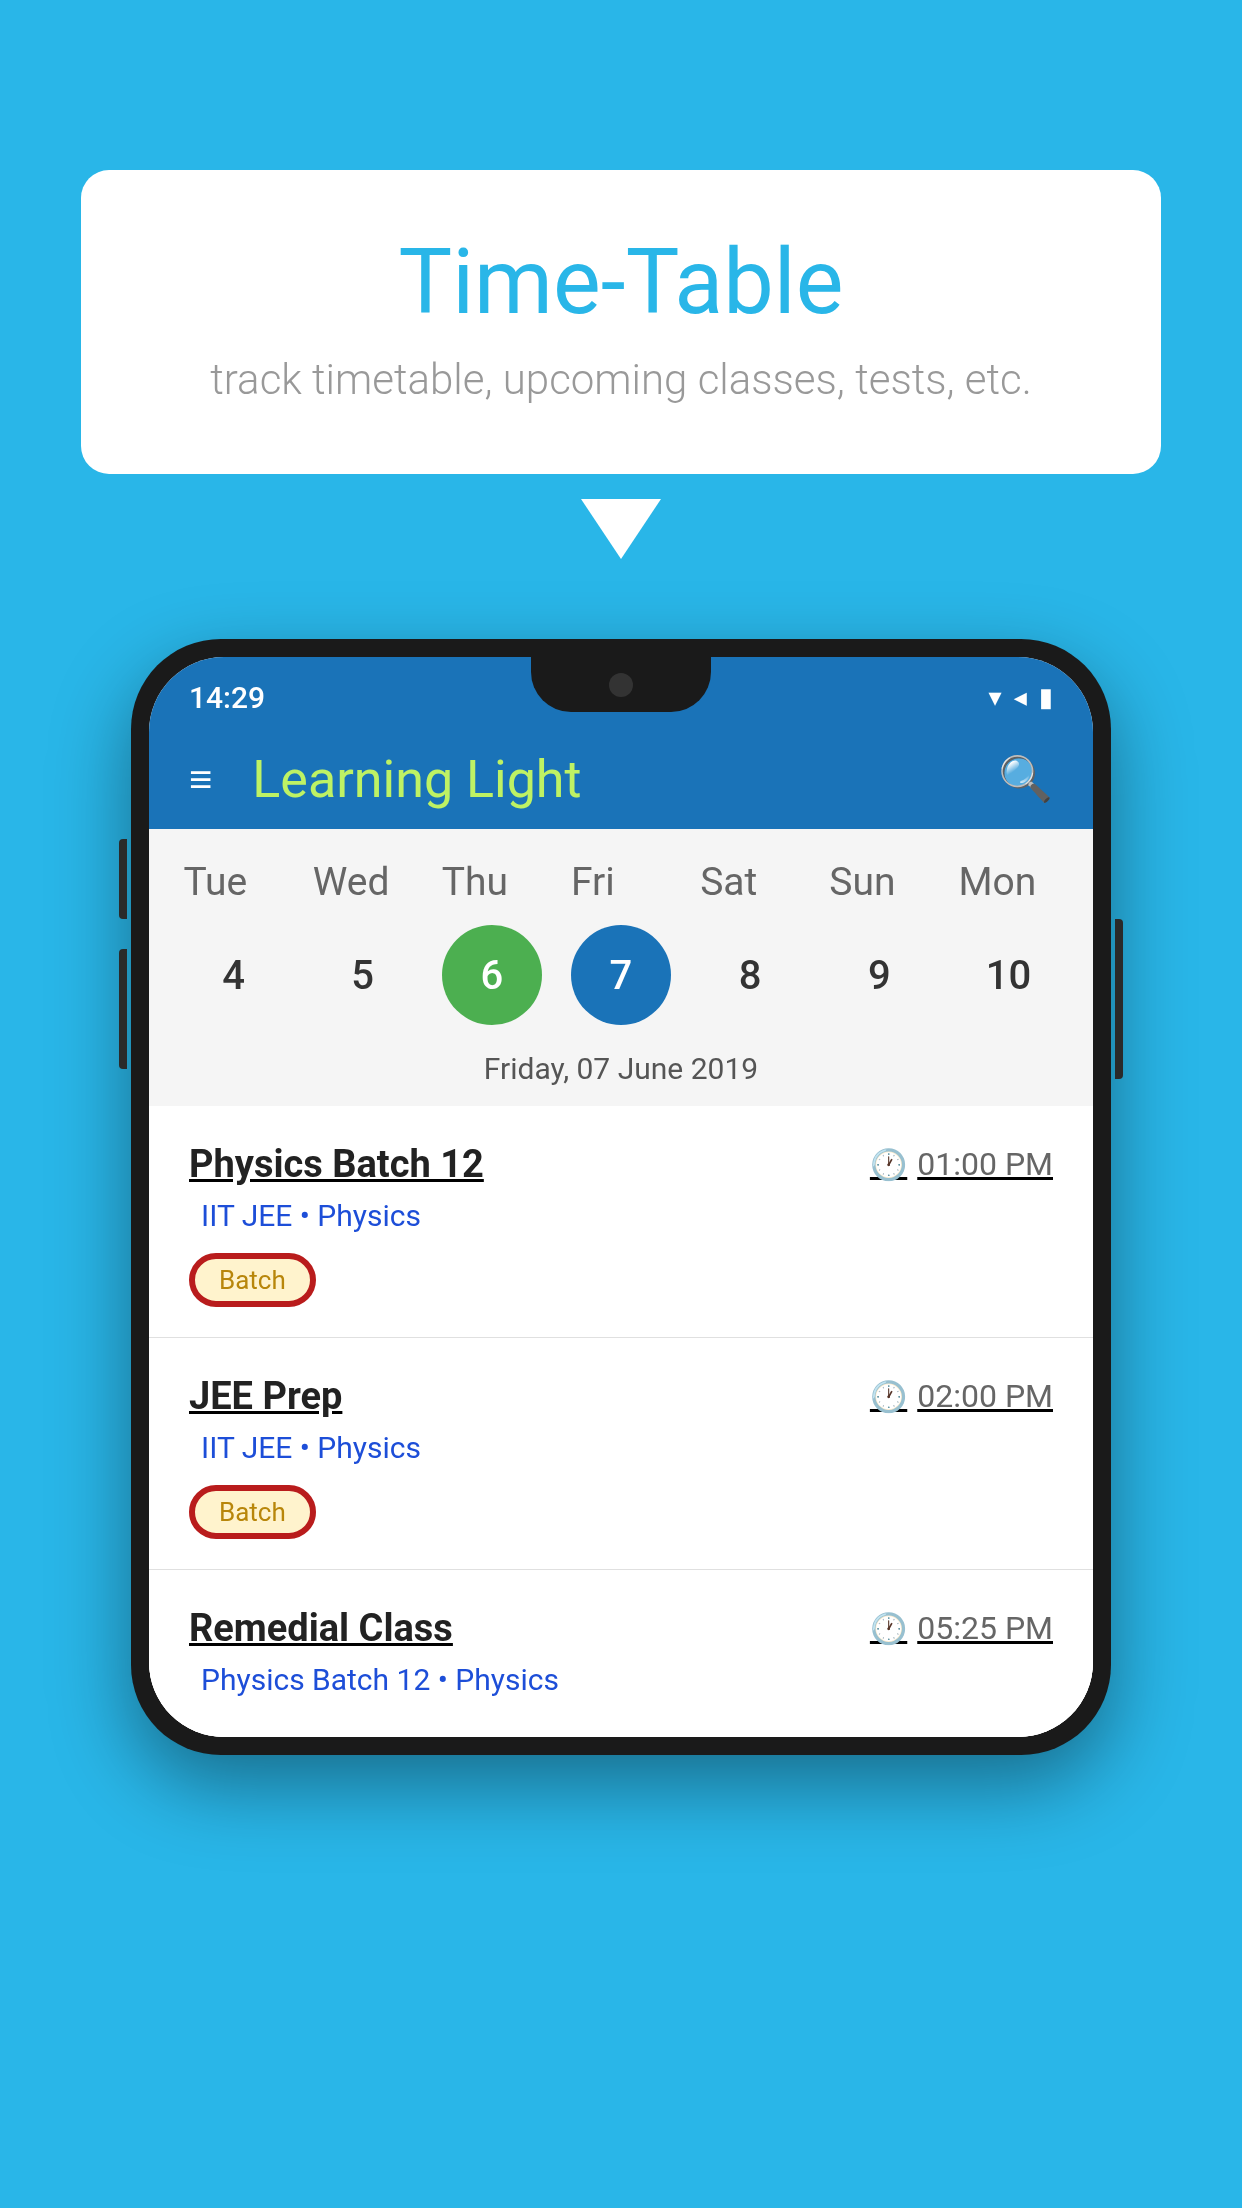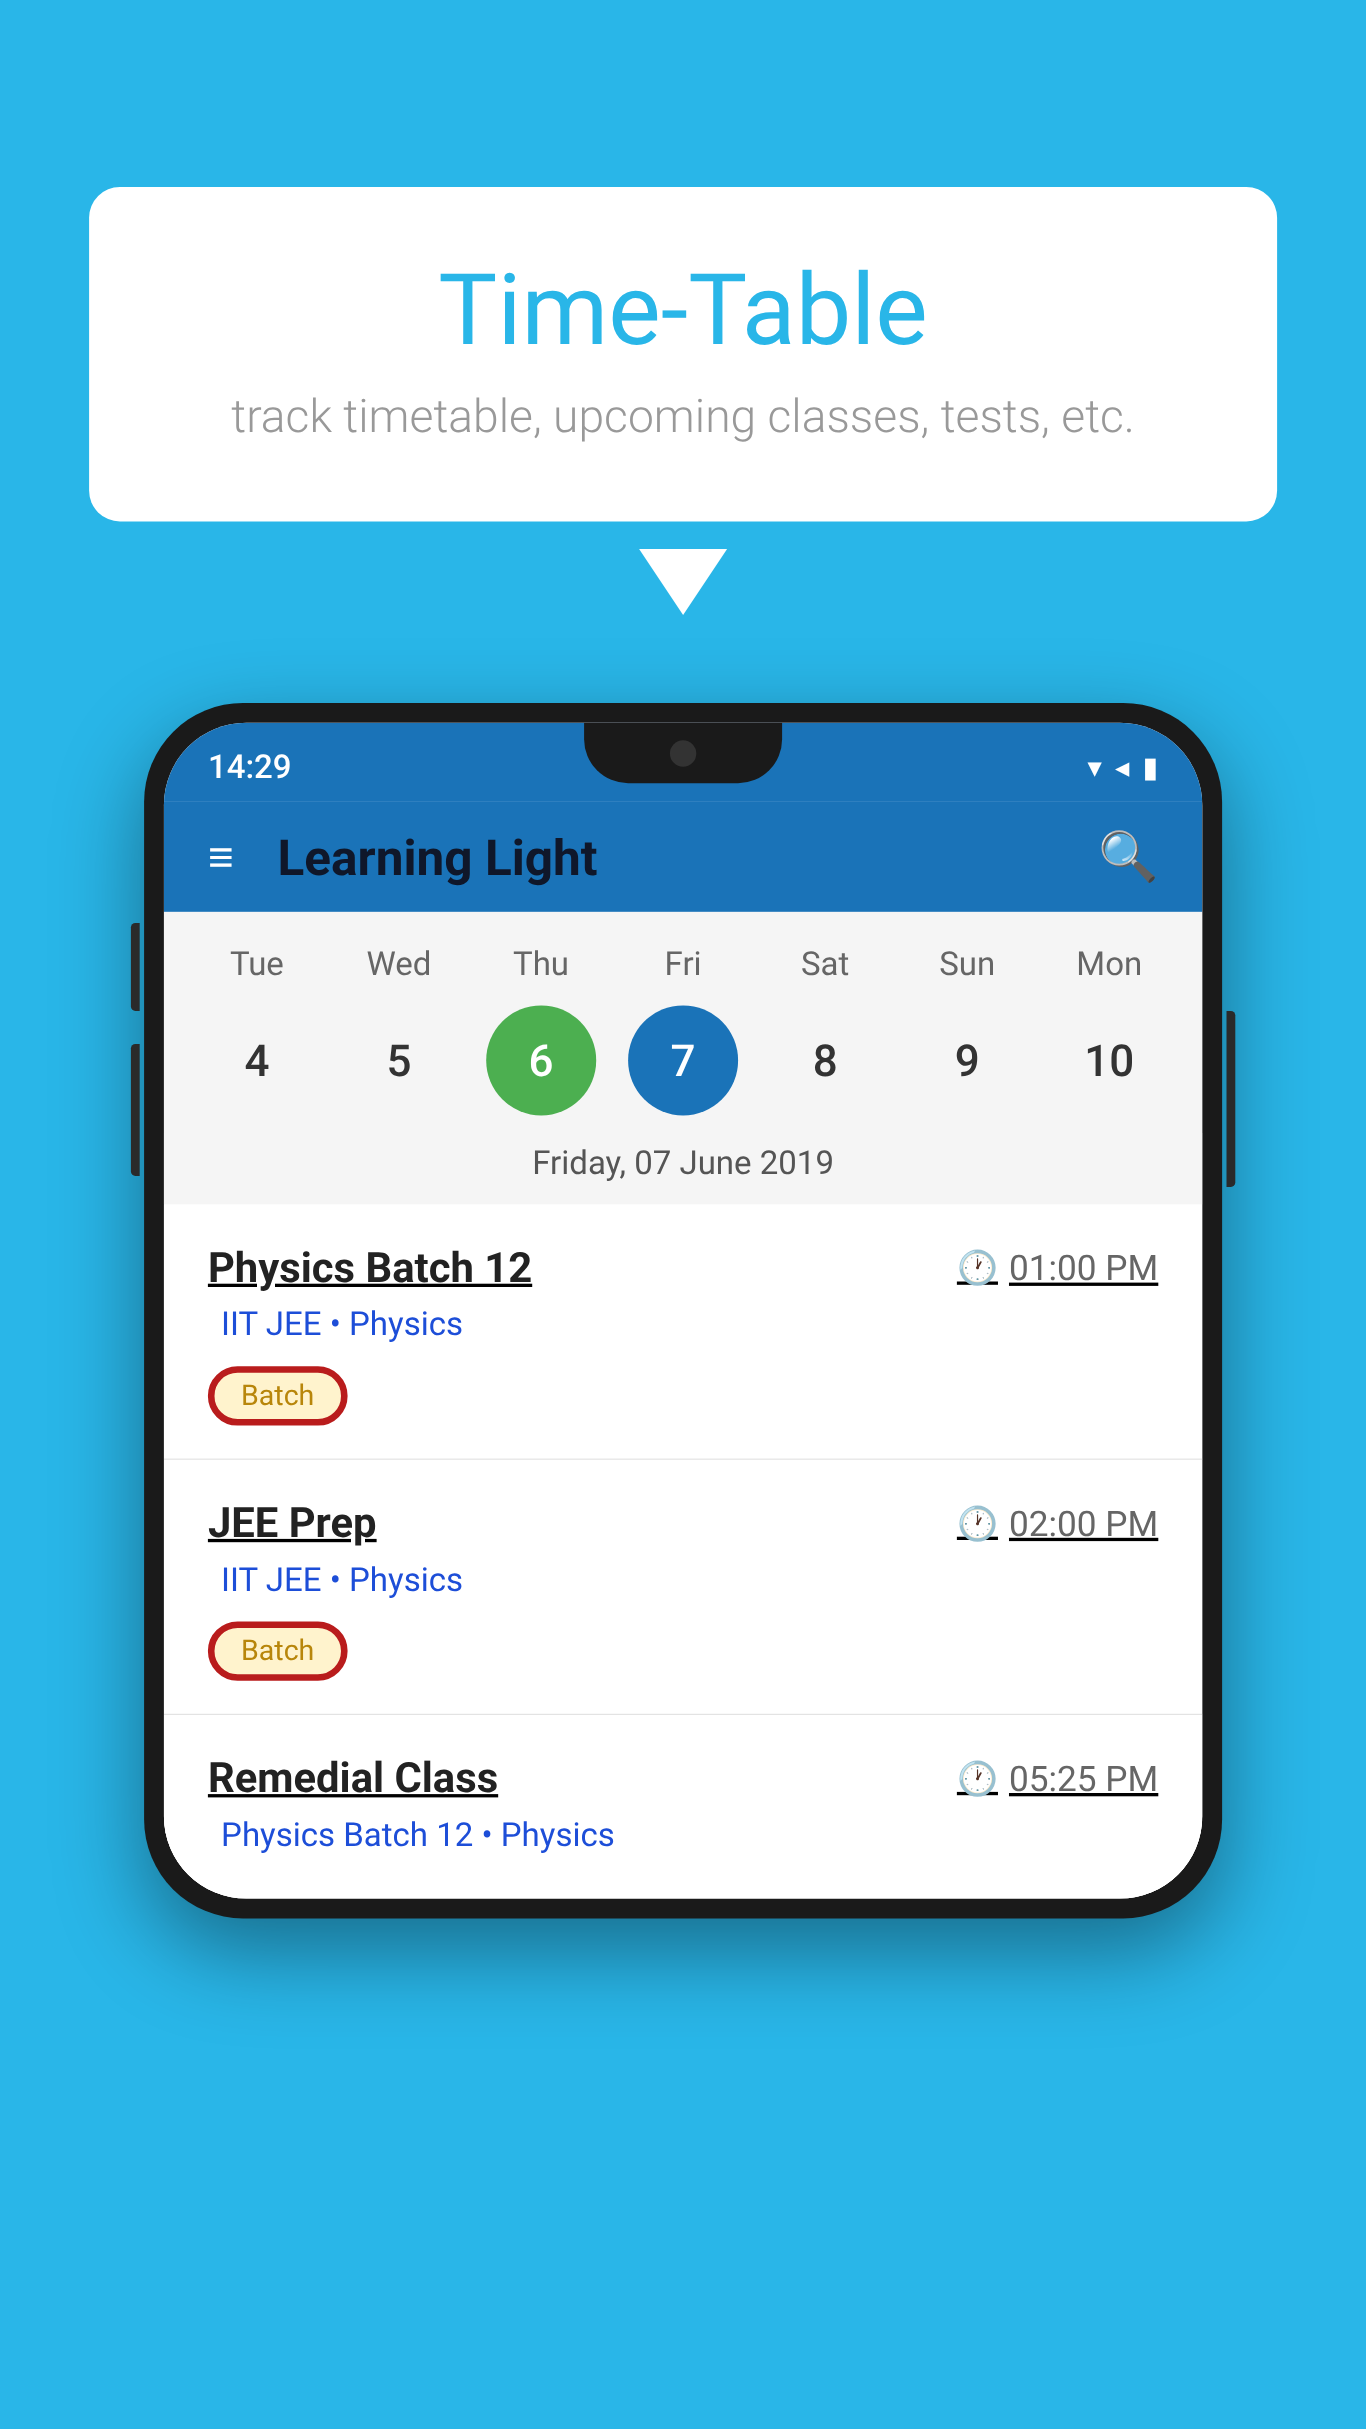--- a/index.html
+++ b/index.html
@@ -146,23 +146,23 @@
     }
 
     .hamburger-icon {
       color: white;
       font-size: 40px;
       margin-right: 40px;
       cursor: pointer;
     }
 
     .app-title {
-      color: #0f172a;
-      font-size: 45px;
-      font-weight: 700;
+      color: #bef264;
+      font-size: 52px;
+      font-weight: 400;
       flex: 1;
     }
 
     .search-icon {
       color: white;
       font-size: 44px;
     }
 
     
     .calendar-strip {
@@ -170,24 +170,24 @@
       padding: 20px 0 0 0;
     }
 
     .days-header {
       display: flex;
       justify-content: space-around;
       padding: 10px 20px;
     }
 
     .day-label {
-      font-size: 30px;
+      font-size: 39px;
       color: #666;
       width: 100px;
-      text-align: center;
+      text-align: left;
     }
 
     .dates-row {
       display: flex;
       justify-content: space-around;
       padding: 10px 20px 16px 20px;
     }
 
     .date-item {
       width: 100px;

